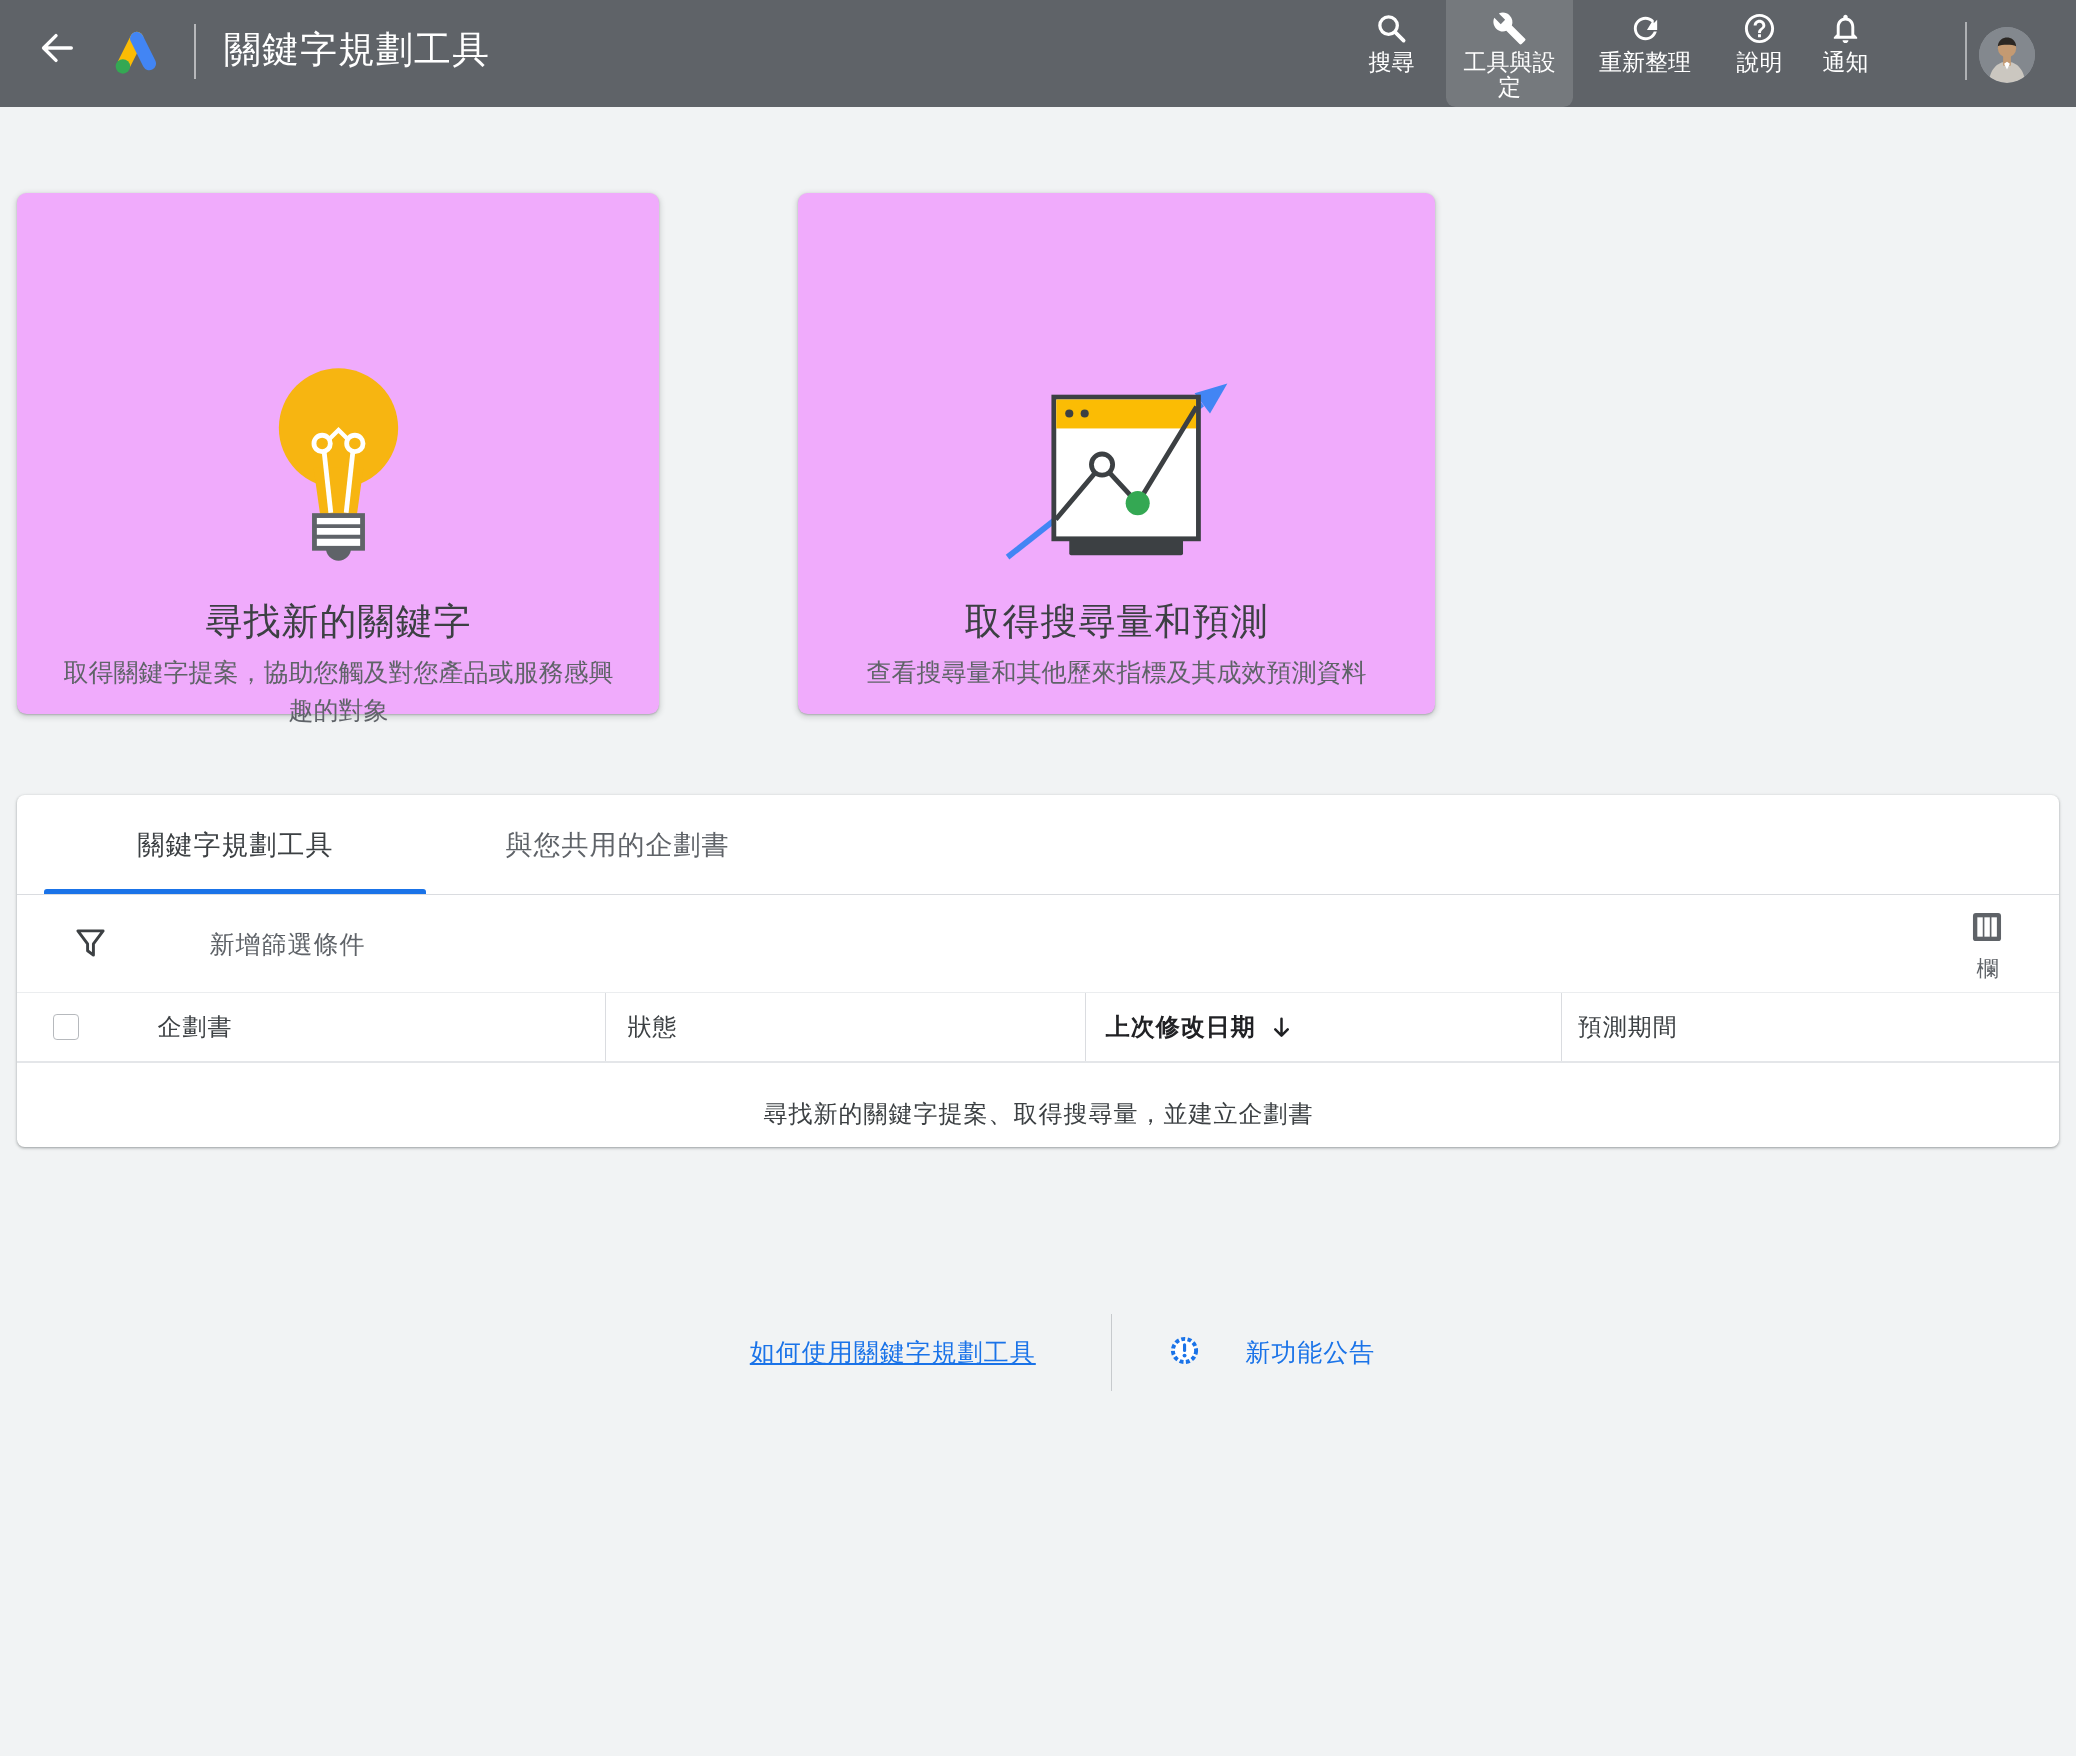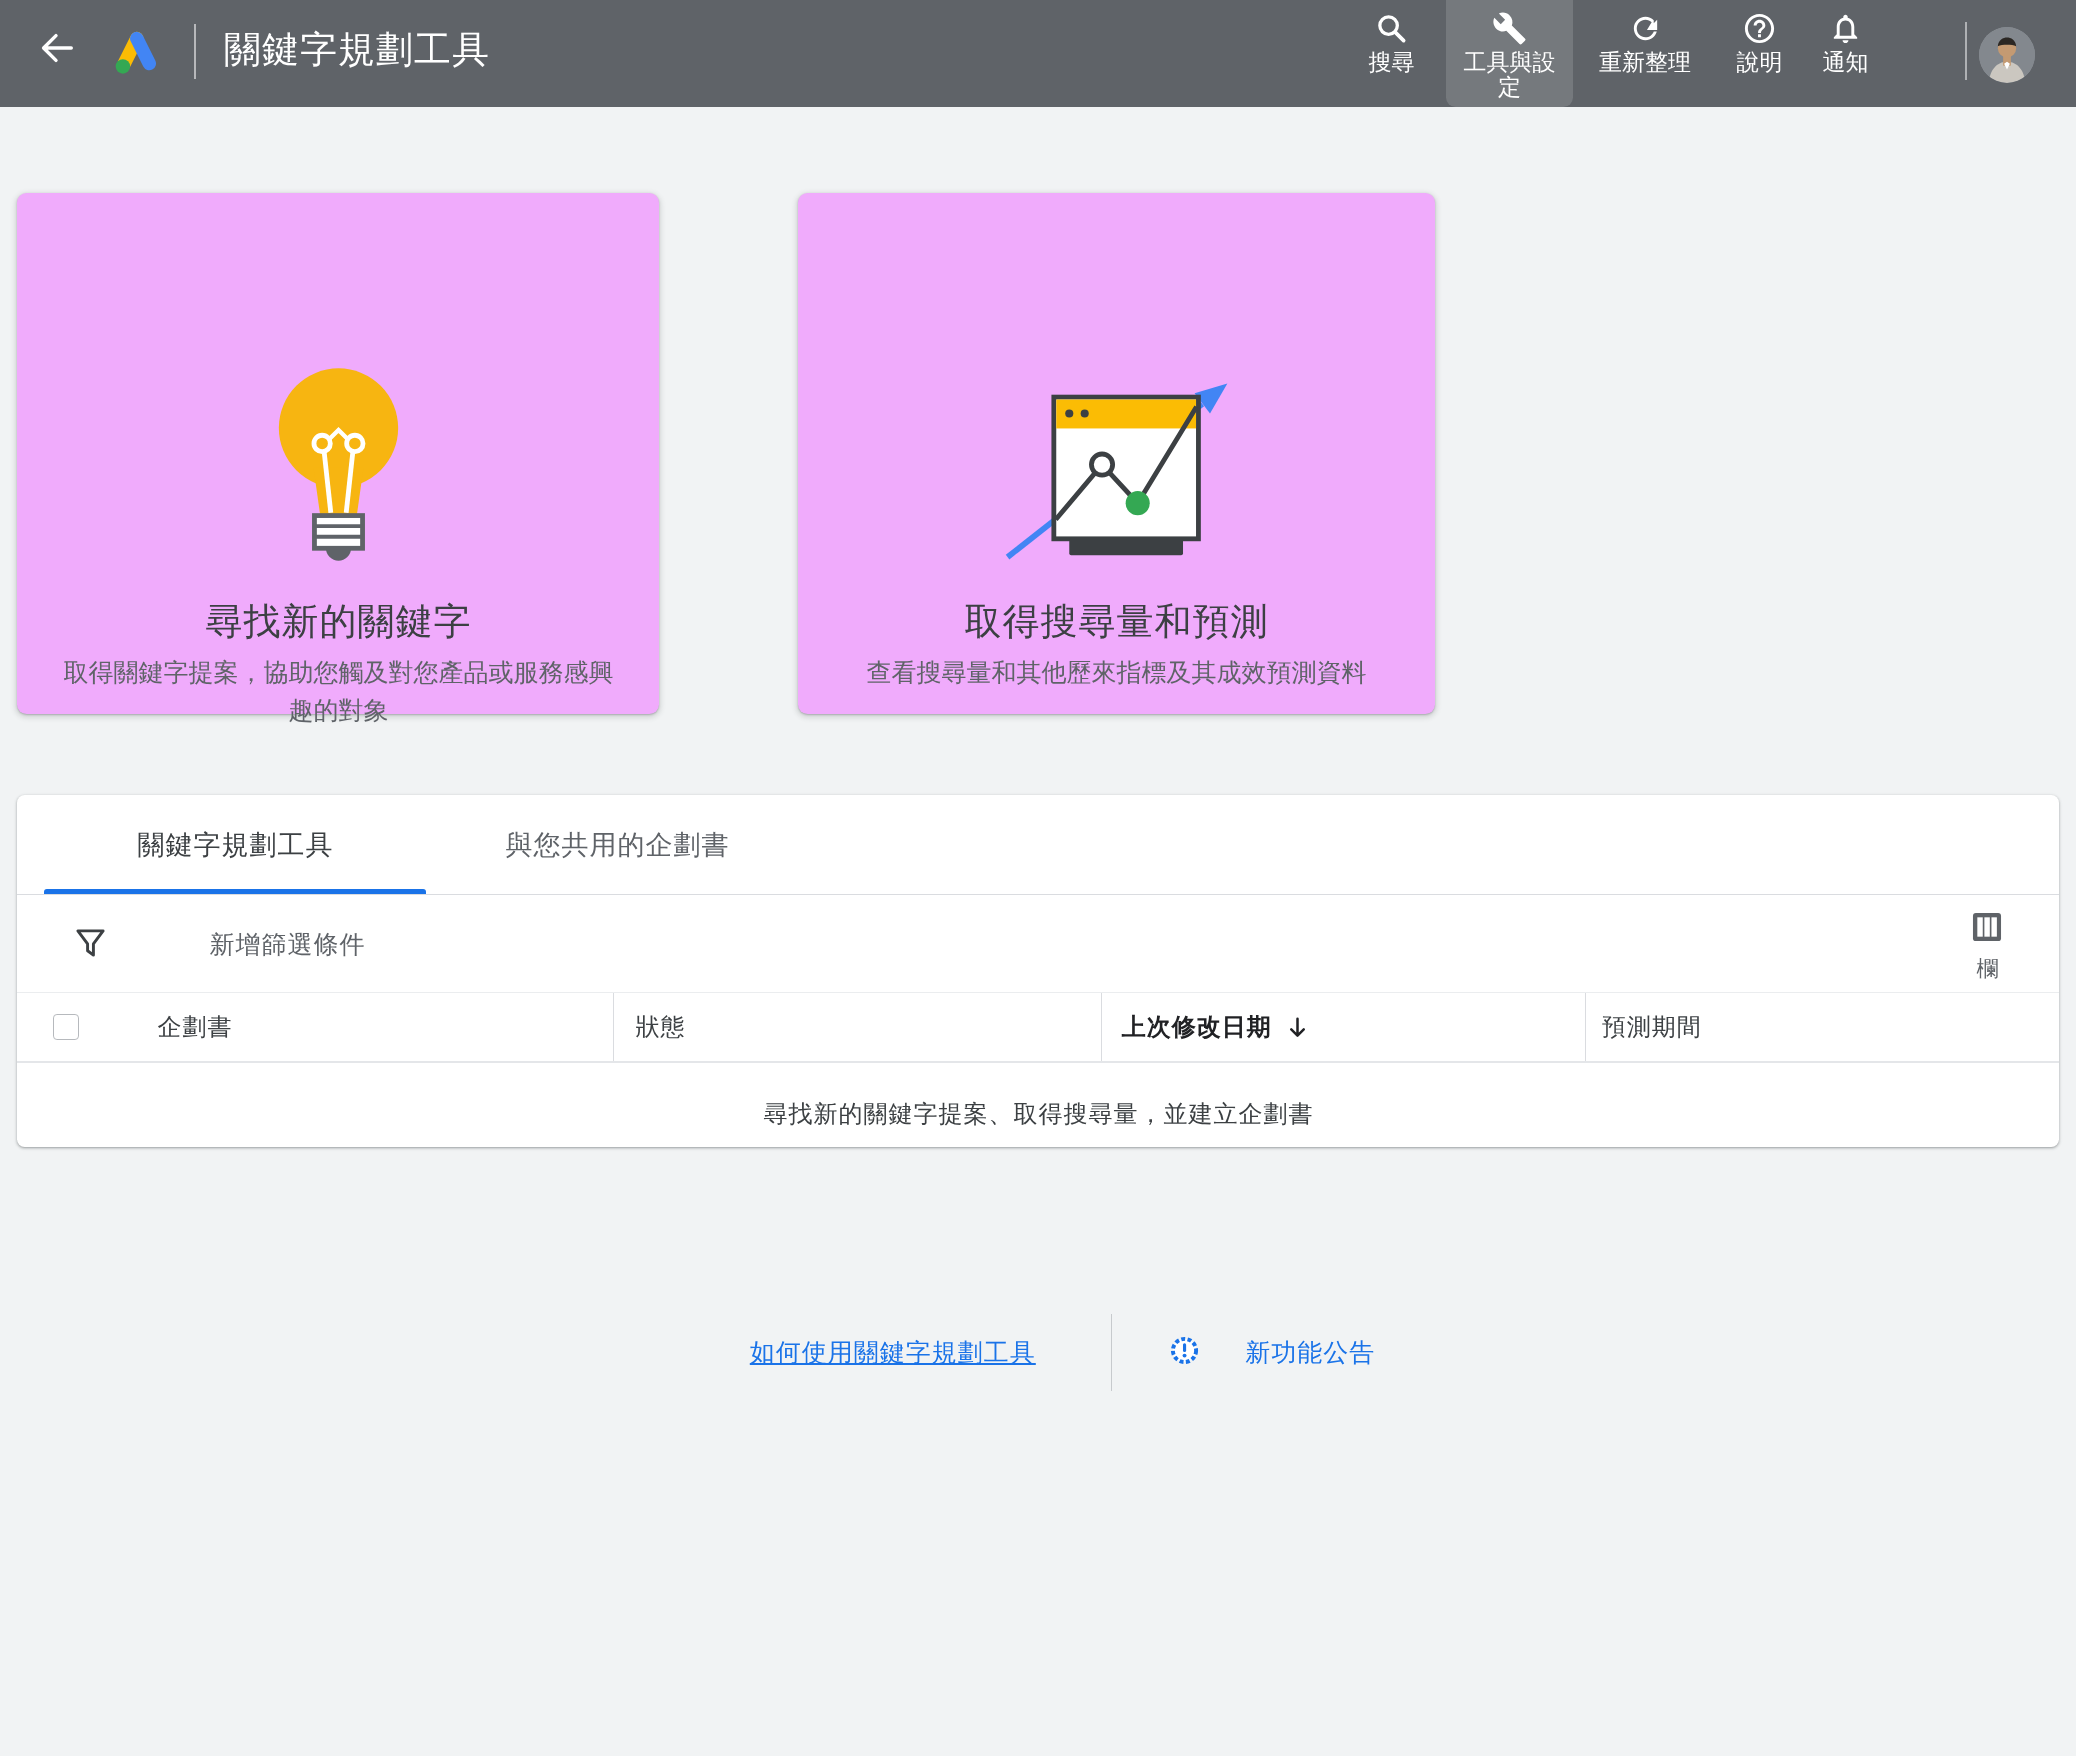--- a/index.html
+++ b/index.html
@@ -100,21 +100,21 @@
     position:absolute; left:192px; top:0; height:98px; width:1352px;
     display:flex; align-items:center;
     font-size:25px; color:#5f6368; letter-spacing:1px; cursor:text;
   }
   .columns-btn {
     position:absolute; right:43px; top:17.4px; width:58px; height:77px;
     display:flex; flex-direction:column; align-items:center; cursor:pointer;
   }
   .columns-btn .c-label { margin-top:7.7px; font-size:22px; color:#5f6368; }
 
-  .thead { position:relative; height:70px; border-bottom:2.9px solid #e4e6e9; display:flex;gap:8px; }
+  .thead { position:relative; height:70px; border-bottom:2.9px solid #e4e6e9; display:flex; }
   .th { display:flex; align-items:center; font-size:24px; color:#3c4043; letter-spacing:1px; cursor:pointer; }
   .th.c1 { width:588px; }
   .th.c2 { width:480px; border-left:1px solid #dadce0; padding-left:21px; }
   .th.c3 { width:476px; border-left:1px solid #dadce0; padding-left:19.3px; color:#202124; font-weight:700; }
   .th.c4 { flex:1;      border-left:1px solid #dadce0; padding-left:15.4px; }
   .checkbox {
     margin-left:36px; width:26px; height:26px; border:1.9px solid #b6b9bd;
     border-radius:3.9px; background:#fff; cursor:pointer;
   }
   .th.c1 .th-label { margin-left:78px; }

